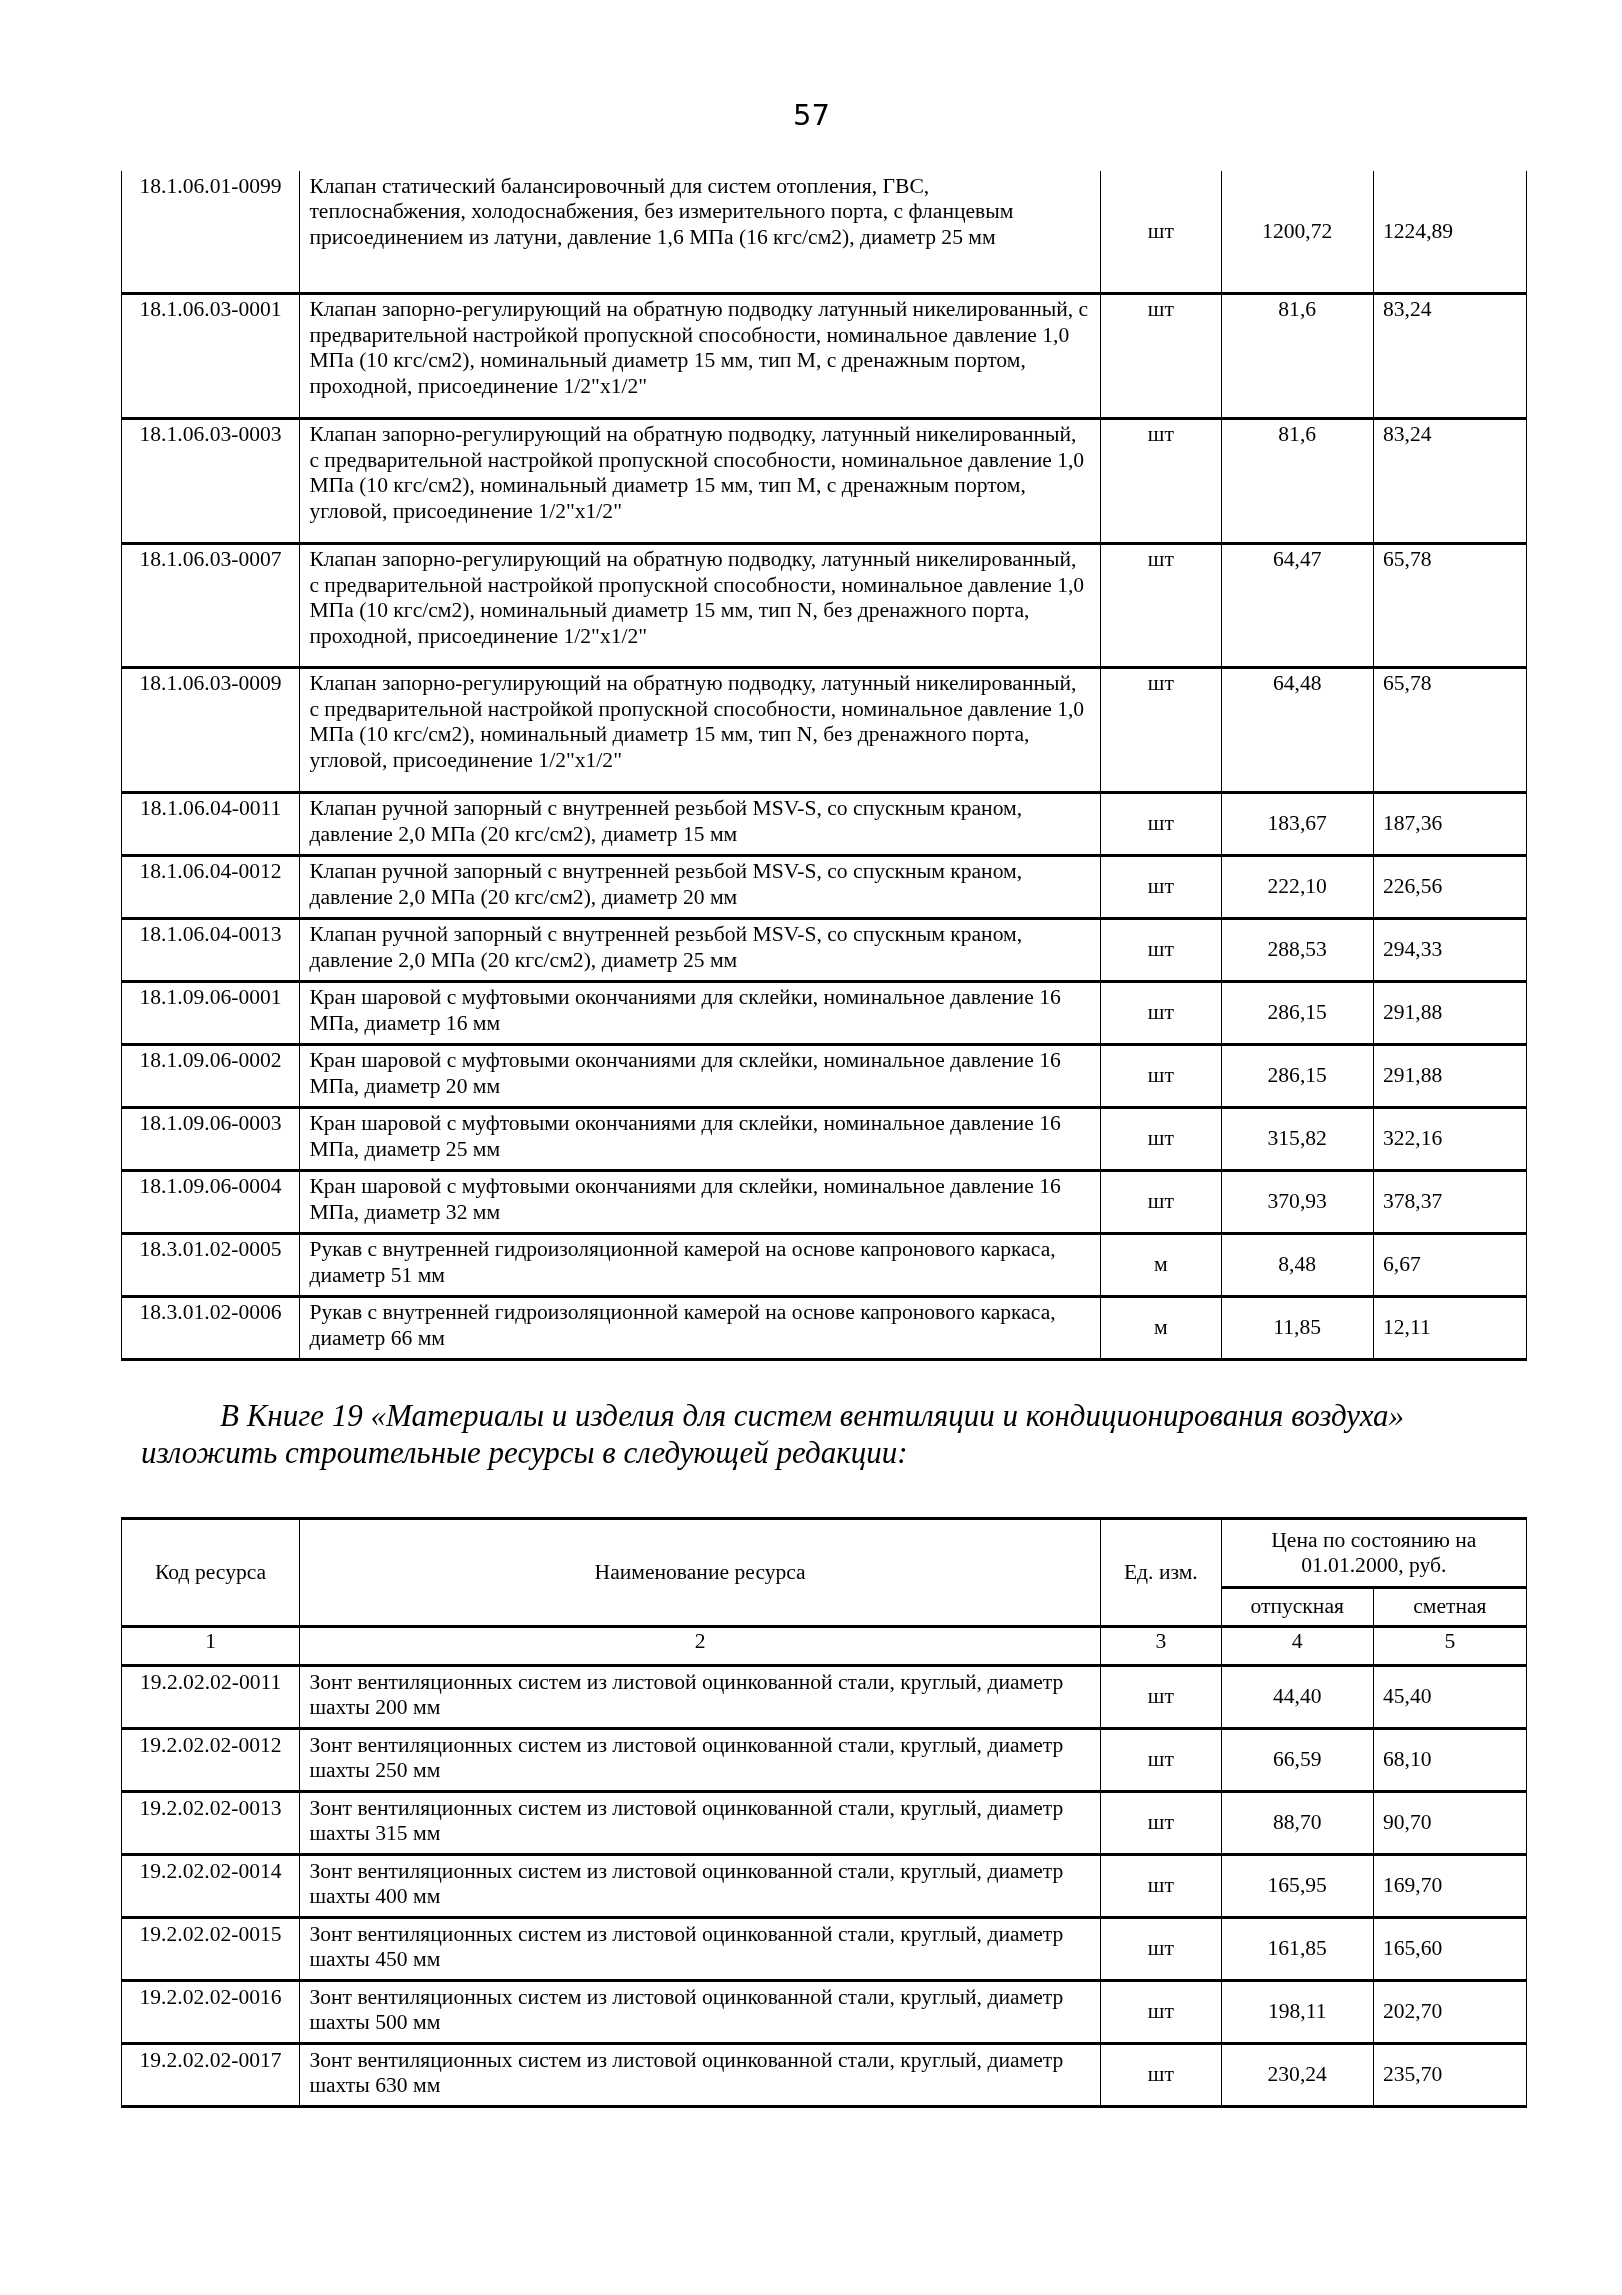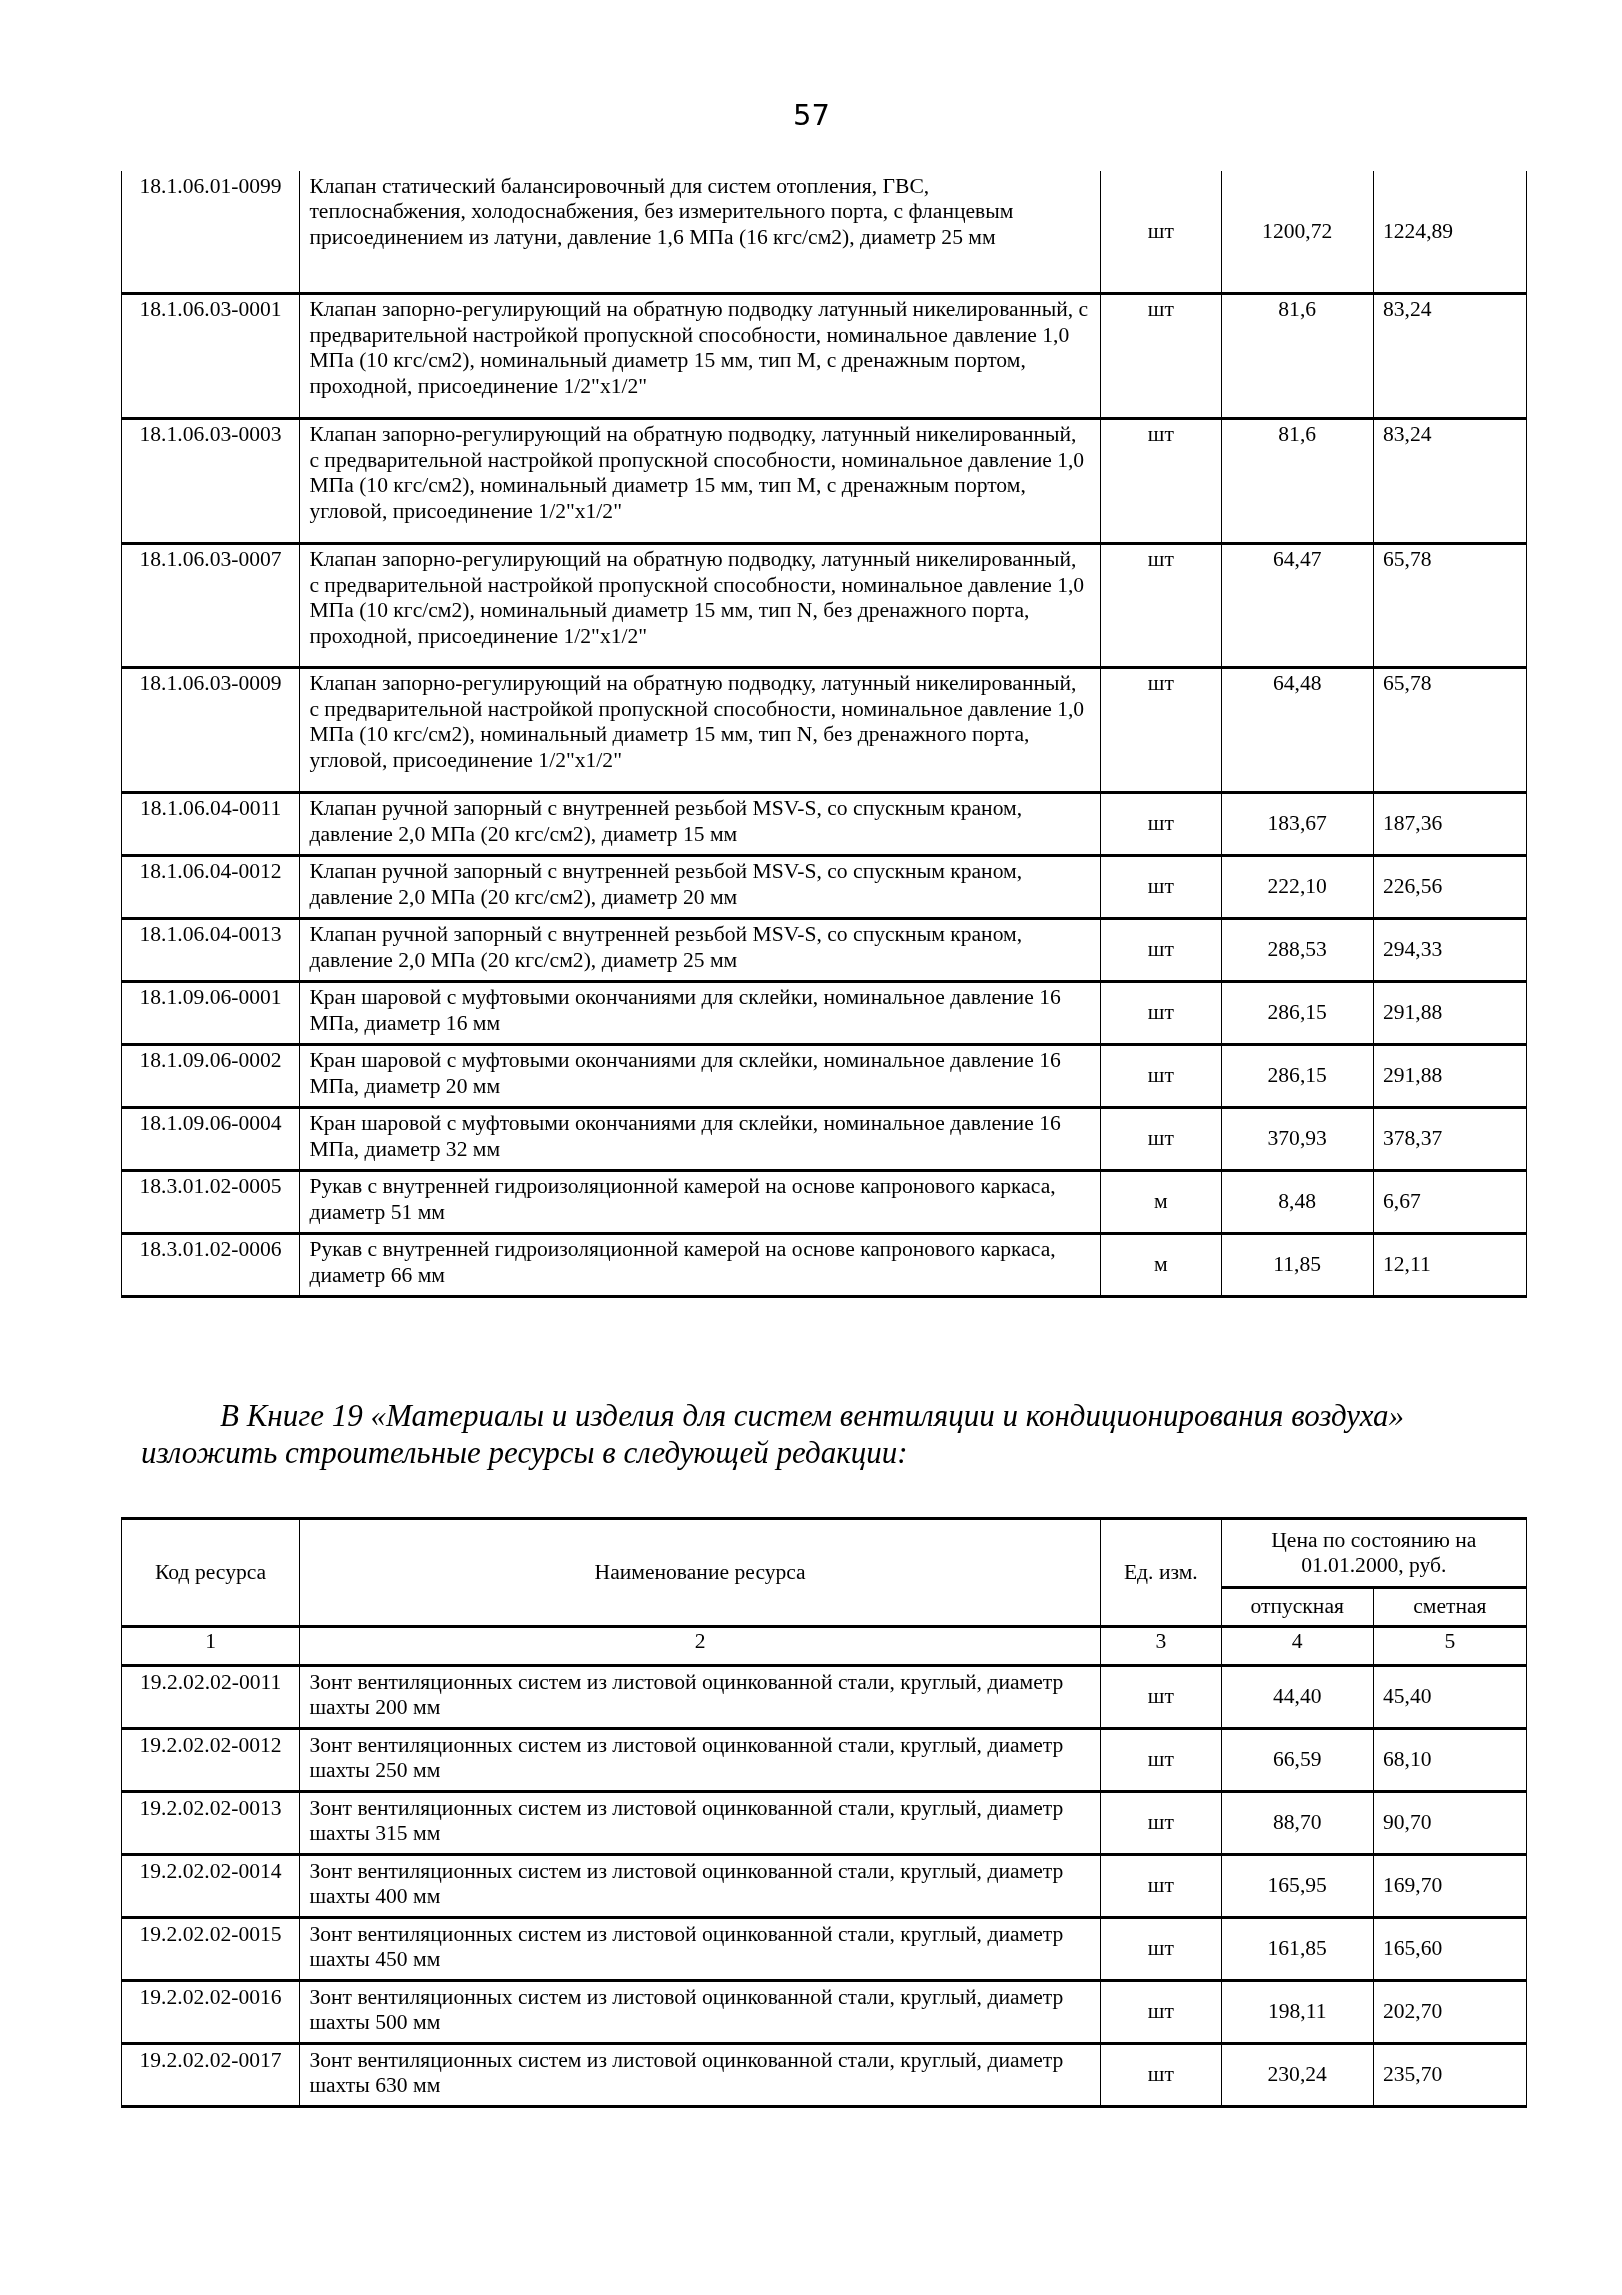--- a/index.html
+++ b/index.html
@@ -107,20 +107,27 @@
       <td class="c-p2 vmid">291,88</td>
     </tr>
     <tr class="row-sep" style="height:63px">
       <td class="c-code">18.1.09.06-0002</td>
       <td class="c-name">Кран шаровой с муфтовыми окончаниями для склейки, номинальное давление 16 МПа, диаметр 20 мм</td>
       <td class="c-unit vmid">шт</td>
       <td class="c-p1 vmid">286,15</td>
       <td class="c-p2 vmid">291,88</td>
     </tr>
     <tr class="row-sep" style="height:63px">
+      <td class="c-code">18.1.09.06-0003</td>
+      <td class="c-name">Кран шаровой с муфтовыми окончаниями для склейки, номинальное давление 16 МПа, диаметр 25 мм</td>
+      <td class="c-unit vmid">шт</td>
+      <td class="c-p1 vmid">315,82</td>
+      <td class="c-p2 vmid">322,16</td>
+    </tr>
+    <tr class="row-sep" style="height:63px">
       <td class="c-code">18.1.09.06-0004</td>
       <td class="c-name">Кран шаровой с муфтовыми окончаниями для склейки, номинальное давление 16 МПа, диаметр 32 мм</td>
       <td class="c-unit vmid">шт</td>
       <td class="c-p1 vmid">370,93</td>
       <td class="c-p2 vmid">378,37</td>
     </tr>
     <tr class="row-sep" style="height:63px">
       <td class="c-code">18.3.01.02-0005</td>
       <td class="c-name">Рукав с внутренней гидроизоляционной камерой на основе капронового каркаса, диаметр 51 мм</td>
       <td class="c-unit vmid">м</td>

